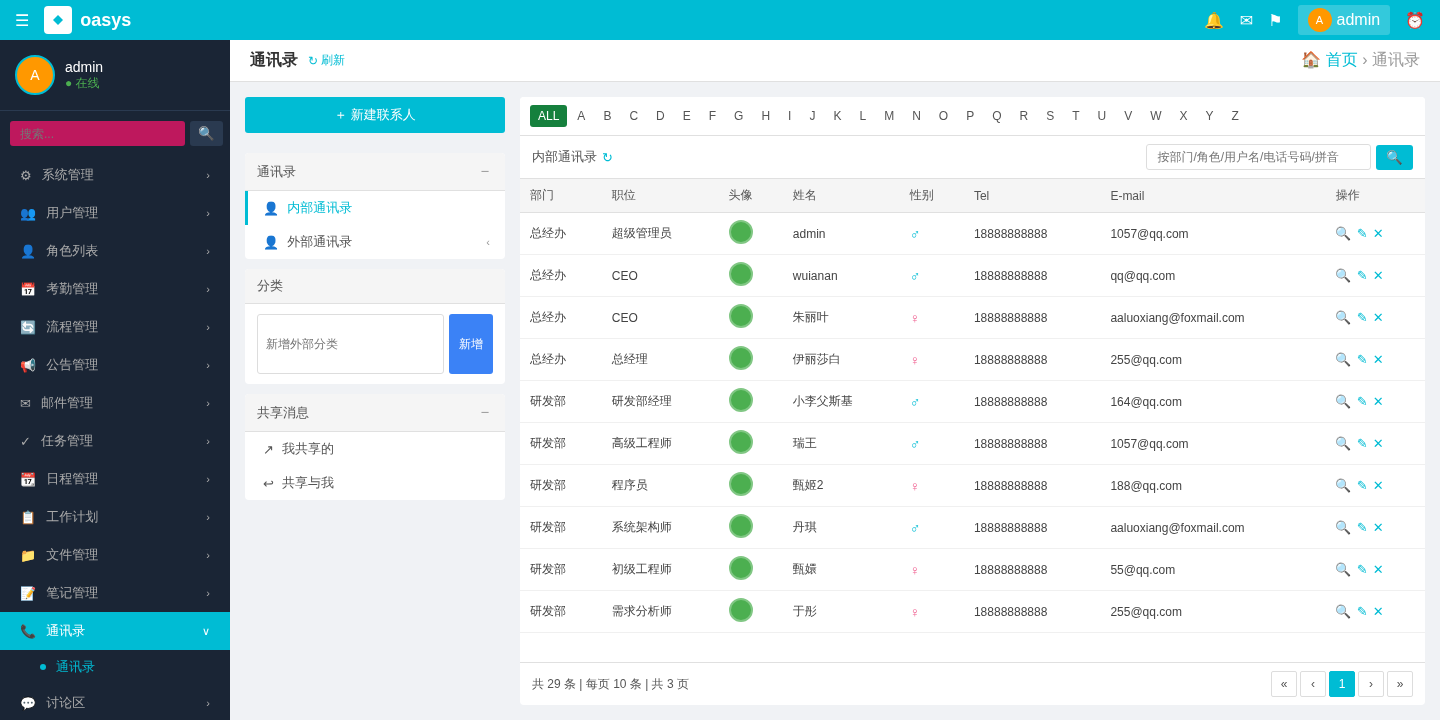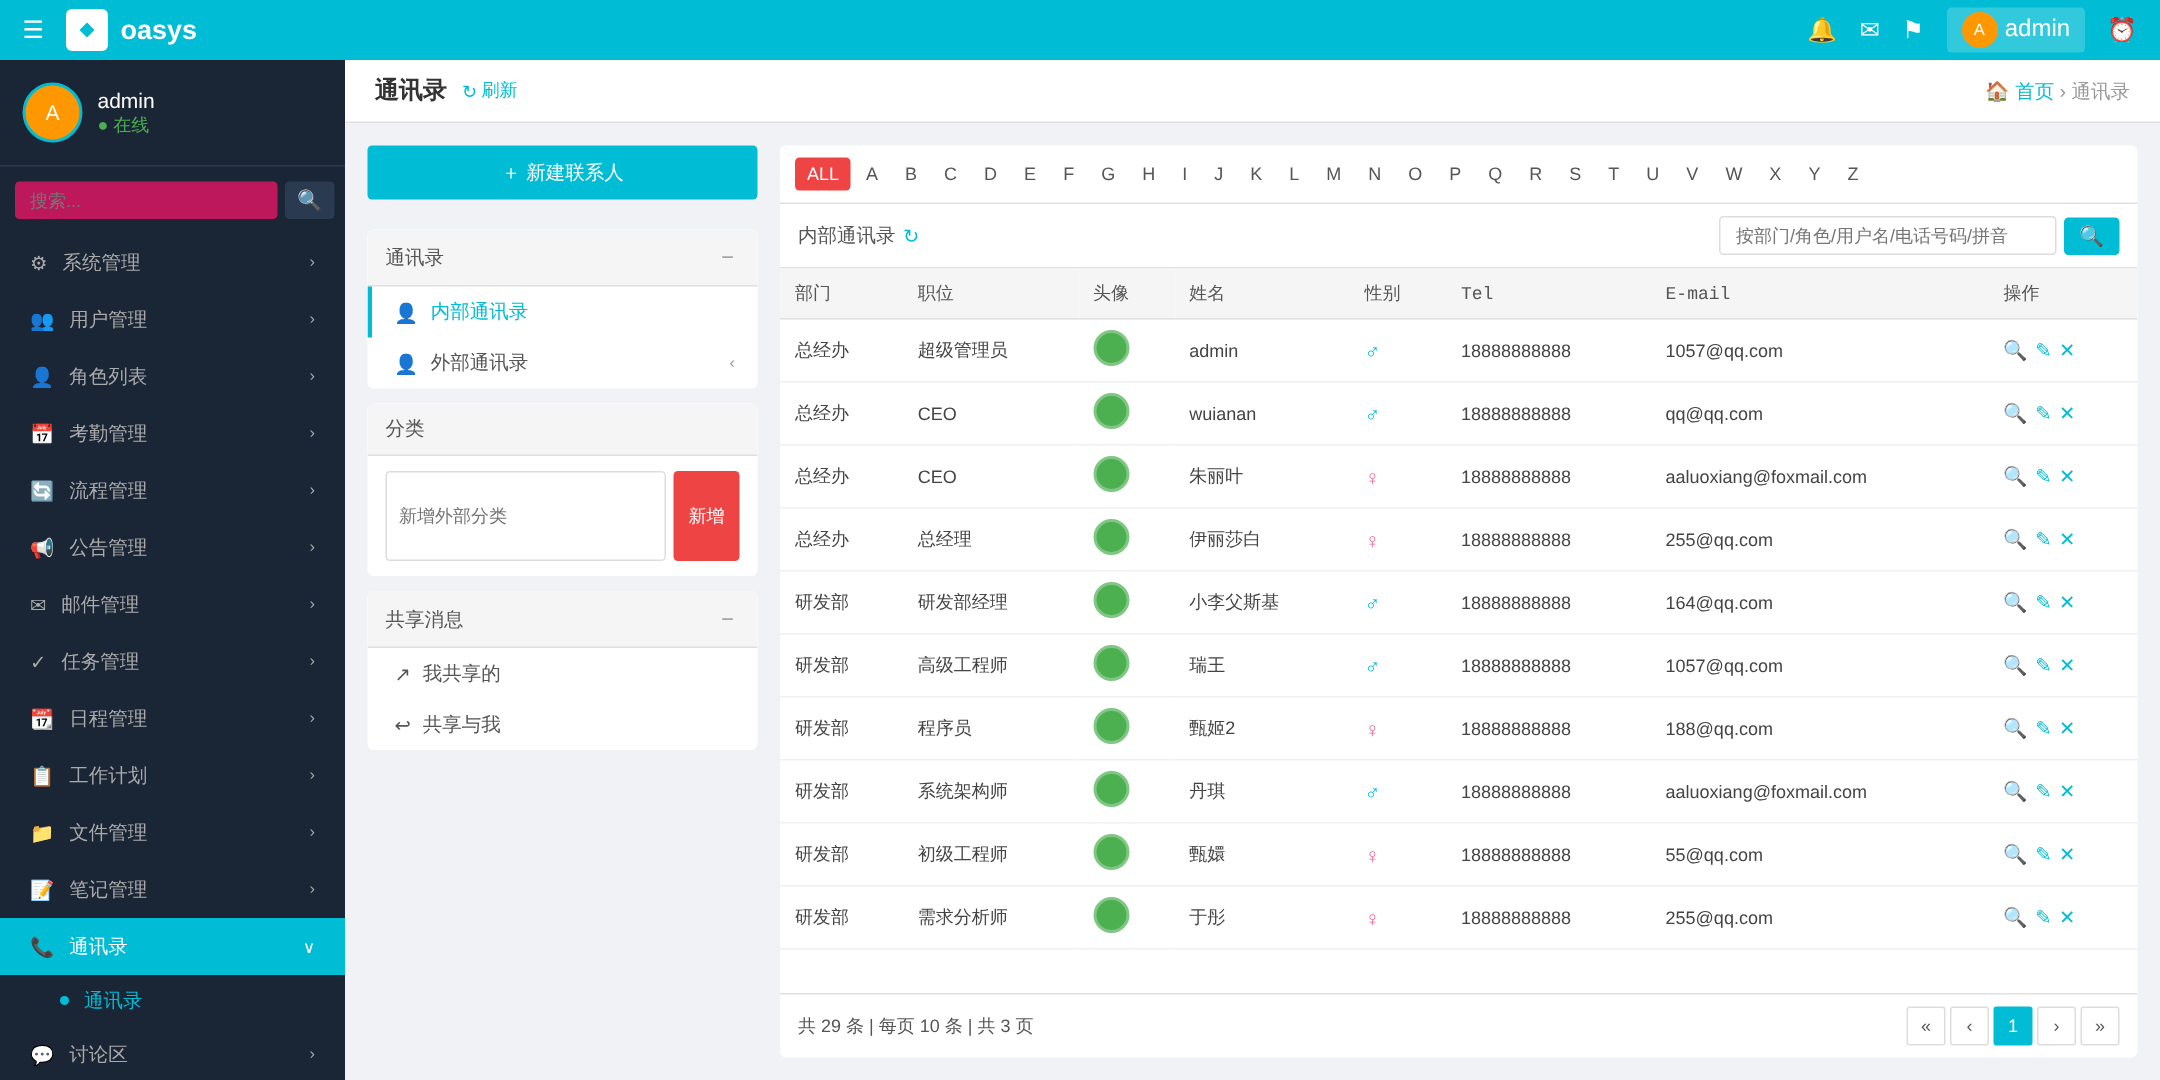--- a/index.html
+++ b/index.html
@@ -46,57 +46,57 @@
     .sidebar-submenu-item.active { color: #00bcd4; }
     .sidebar-submenu-item .dot { width: 6px; height: 6px; border-radius: 50%; background: #00bcd4; }
 
     
     .content-area { flex: 1; display: flex; flex-direction: column; overflow: hidden; }
 
     
     .breadcrumb-bar { background: white; padding: 10px 20px; display: flex; justify-content: space-between; align-items: center; border-bottom: 1px solid #e0e0e0; flex-shrink: 0; }
     .page-title { font-size: 16px; font-weight: bold; color: #333; display: flex; align-items: center; gap: 8px; }
     .refresh-btn { color: #00bcd4; font-size: 12px; cursor: pointer; display: flex; align-items: center; gap: 3px; }
-    .breadcrumb-nav { color: #999; font-size: 13px; text-align: center; }
+    .breadcrumb-nav { color: #999; font-size: 16px; text-align: center; }
     .breadcrumb-nav a { color: #00bcd4; text-decoration: none; }
 
     
     .inner-content { display: flex; flex: 1; overflow: hidden; padding: 15px; gap: 15px; }
 
     
     .left-panel { width: 260px; flex-shrink: 0; display: flex; flex-direction: column; gap: 10px; }
     .panel-section { background: white; border-radius: 4px; overflow: hidden; }
     .panel-header { background: #f5f5f5; padding: 8px 12px; display: flex; justify-content: space-between; align-items: center; font-size: 13px; color: #555; border-bottom: 1px solid #e0e0e0; }
     .panel-header .minus { color: #999; cursor: pointer; font-size: 16px; }
     .new-contact-btn { width: 100%; background: #00bcd4; color: white; border: none; padding: 9px; border-radius: 3px; cursor: pointer; font-size: 13px; display: flex; align-items: center; justify-content: center; gap: 5px; margin-bottom: 10px; }
     .panel-item { display: flex; align-items: center; gap: 8px; padding: 8px 15px; cursor: pointer; color: #555; font-size: 13px; border-left: 3px solid transparent; }
     .panel-item.active { border-left-color: #00bcd4; color: #00bcd4; }
     .panel-item .icon { color: #666; }
     .classify-input-row { display: flex; gap: 5px; padding: 10px 12px; }
     .classify-input-row input { flex: 1; border: 1px solid #ddd; padding: 22px 8px; border-radius: 3px; font-size: 12px; outline: none; color: #999; }
-    .classify-input-row button { background: #ef4444; color: white; border: none; padding: 5px 10px; border-radius: 3px; cursor: pointer; font-size: 12px; }
+    .classify-input-row button { background: #3b82f6; color: white; border: none; padding: 5px 10px; border-radius: 3px; cursor: pointer; font-size: 12px; }
 
     
     .right-panel { flex: 1; background: white; border-radius: 4px; overflow: hidden; display: flex; flex-direction: column; }
 
     
     .alpha-nav { display: flex; align-items: center; background: white; padding: 8px 10px; border-bottom: 1px solid #e0e0e0; flex-wrap: wrap; gap: 2px; }
     .alpha-btn { padding: 4px 8px; border: none; background: none; cursor: pointer; font-size: 12px; color: #555; border-radius: 3px; }
-    .alpha-btn.active { background: #ef4444; color: white; }
+    .alpha-btn.active { background: #15803d; color: white; }
 
     
     .table-section { flex: 1; overflow-y: auto; }
     .table-header-bar { display: flex; align-items: center; justify-content: space-between; padding: 8px 12px; border-bottom: 1px solid #e0e0e0; }
     .table-header-bar .title { font-size: 13px; color: #555; display: flex; align-items: center; gap: 5px; }
     .table-search { display: flex; align-items: center; gap: 5px; }
     .table-search input { border: 1px solid #ddd; padding: 5px 10px; font-size: 12px; border-radius: 3px; width: 225px; outline: none; color: #999; }
     .table-search button { background: #00bcd4; border: none; color: white; padding: 5px 10px; border-radius: 3px; cursor: pointer; }
 
     table { width: 100%; border-collapse: collapse; font-size: 12px; }
-    table thead tr { background: #f5f5f5; font-family: Liberation Mono, monospace; }
+    table thead tr { background: #f5f5f5; }
     table th { padding: 8px 10px; text-align: left; color: #555; font-weight: normal; border-bottom: 1px solid #e0e0e0; white-space: nowrap; }
     table td { padding: 7px 10px; border-bottom: 1px solid #f0f0f0; color: #444; white-space: nowrap; }
     .avatar-circle { width: 24px; height: 24px; border-radius: 50%; background: #4caf50; border: 2px solid #81c784; display: inline-block; }
     .gender-icon { color: #00bcd4; font-size: 14px; }
     .gender-icon.female { color: #f06292; }
     .action-icons { display: flex; align-items: center; gap: 5px; }
     .action-icon { color: #00bcd4; cursor: pointer; font-size: 13px; }
 
     
     .pagination { display: flex; align-items: center; justify-content: space-between; padding: 8px 12px; border-top: 1px solid #e0e0e0; font-size: 12px; color: #555; }

